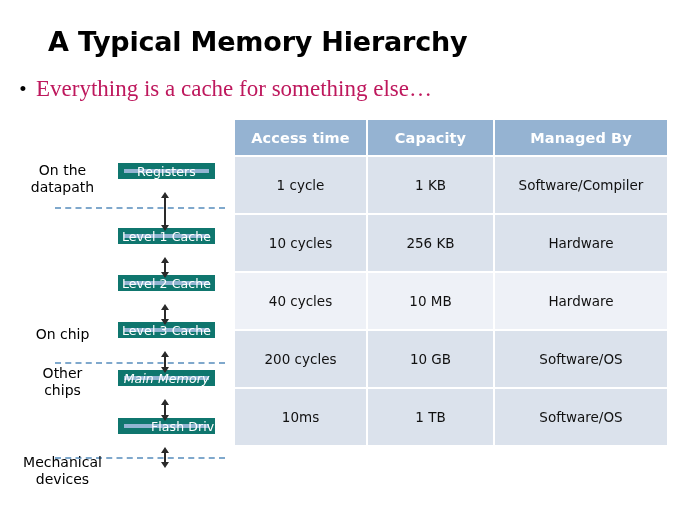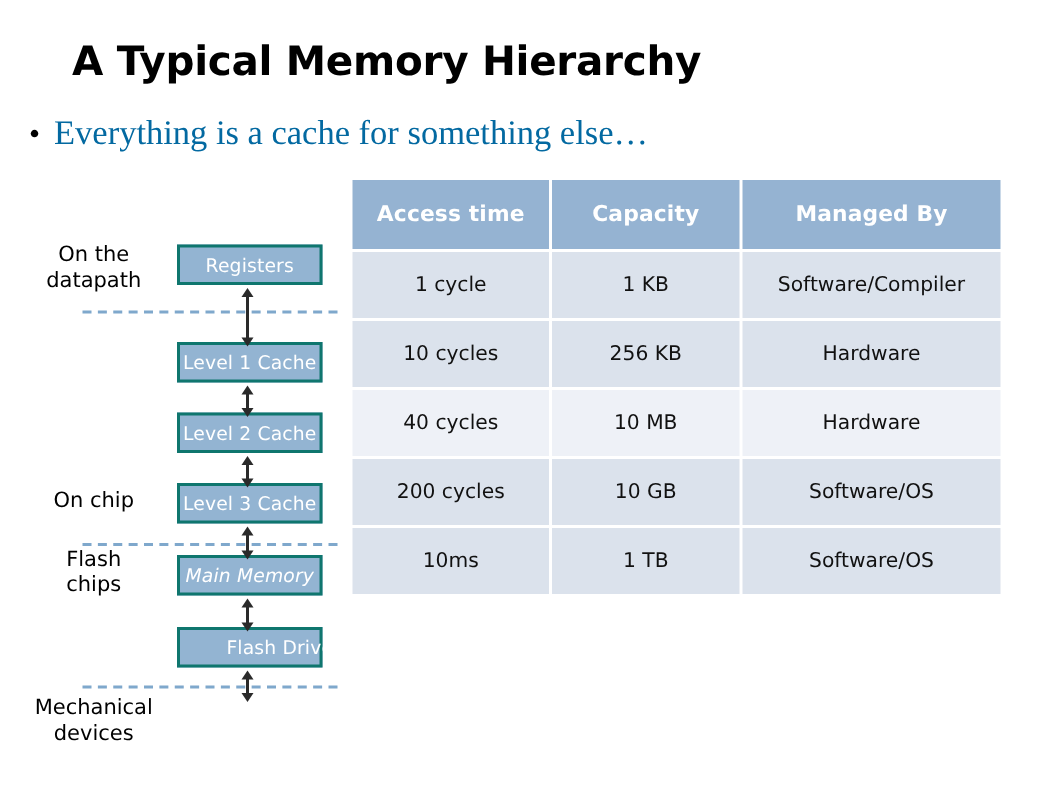--- a/index.html
+++ b/index.html
@@ -45,40 +45,40 @@
   #bullet-marker {
     font-size: 21px;
     line-height: 1;
     width: 26px;
     text-align: center;
     color: #000;
   }
   #bullet-text {
     font-family: "Liberation Serif", serif;
     font-size: 23px;
-    color: #0369a1;
+    color: #be185d;
     white-space: nowrap;
   }
 
   
   #hierarchy {
     position: absolute;
     left: 0;
     top: 112px;
     width: 232px;
     height: 400px;
   }
   .hier-box {
     position: absolute;
     left: 118px;
     width: 97px;
-    height: 27px;
+    height: 16px;
     box-sizing: border-box;
     background: #93b4d2;
-    border: 2px solid #0f766e;
+    border: 6px solid #0f766e;
     color: #ffffff;
     font-family: "DejaVu Sans", sans-serif;
     font-size: 12.5px;
     letter-spacing: 0.1px;
     display: flex;
     align-items: center;
     justify-content: center;
     white-space: nowrap;
   }
   .hier-arrow {
@@ -132,30 +132,30 @@
     table-layout: fixed;
     background: #ffffff;
   }
   #memtable th {
     background: #95b3d2;
     color: #ffffff;
     font-family: "DejaVu Sans", sans-serif;
     font-size: 14.5px;
     font-weight: bold;
     letter-spacing: 0.1px;
-    height: 46px;
+    height: 35px;
     padding: 0;
     text-align: center;
     vertical-align: middle;
   }
   #memtable td {
     font-family: "DejaVu Sans", sans-serif;
     font-size: 13.5px;
     color: #111111;
-    height: 44px;
+    height: 56px;
     padding: 0;
     text-align: center;
     vertical-align: middle;
     white-space: nowrap;
   }
   #memtable tr.row-dark td { background: #dbe2ec; }
   #memtable tr.row-light td { background: #eef1f7; }
   #memtable col.c1 { width: 131px; }
   #memtable col.c2 { width: 125px; }
   #memtable col.c3 { width: 172px; }
@@ -191,24 +191,24 @@
   <div class="hier-dash" style="top:345px;"></div>
 
   <div class="hier-label" style="top:50px;">
     <div>On the</div>
     <div>datapath</div>
   </div>
   <div class="hier-label" style="top:214px;">
     <div>On chip</div>
   </div>
   <div class="hier-label" style="top:253px;">
-    <div>Flash</div>
+    <div>Other</div>
     <div>chips</div>
   </div>
-  <div class="hier-label" style="top:352px;">
+  <div class="hier-label" style="top:342px;">
     <div>Mechanical</div>
     <div>devices</div>
   </div>
 
 </div>
 
 <table id="memtable">
   <colgroup>
     <col class="c1">
       <col class="c2">

